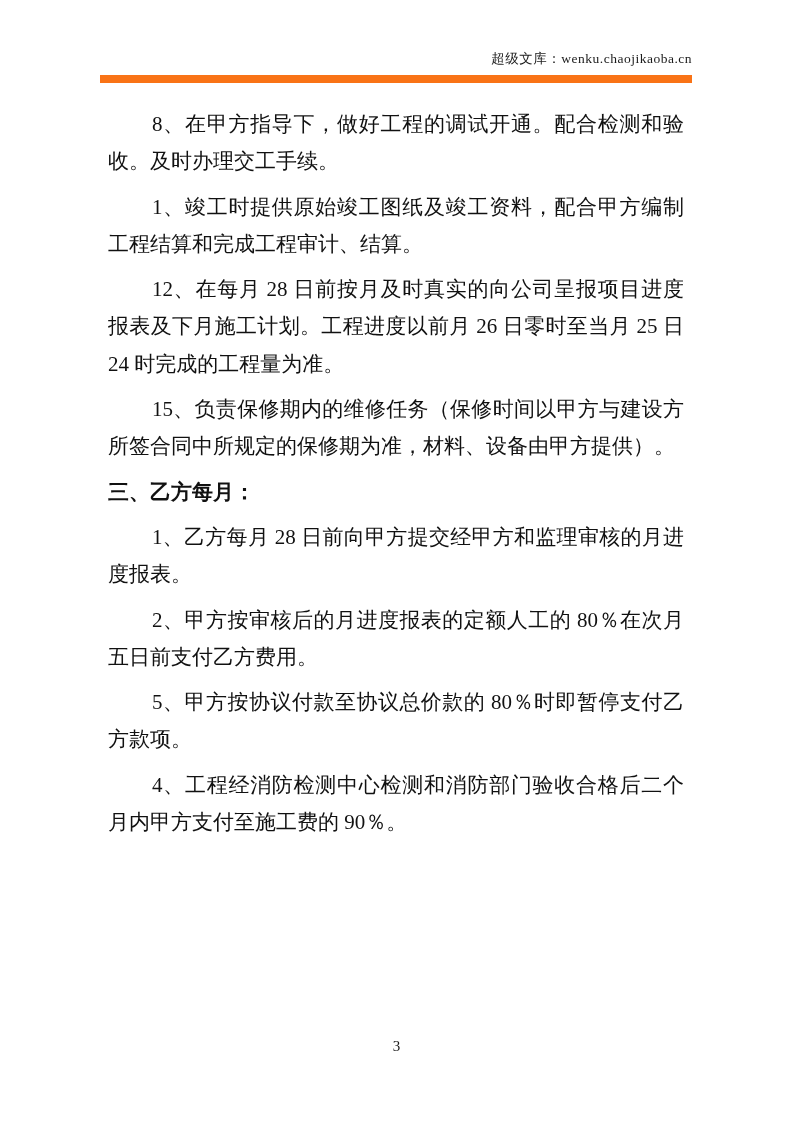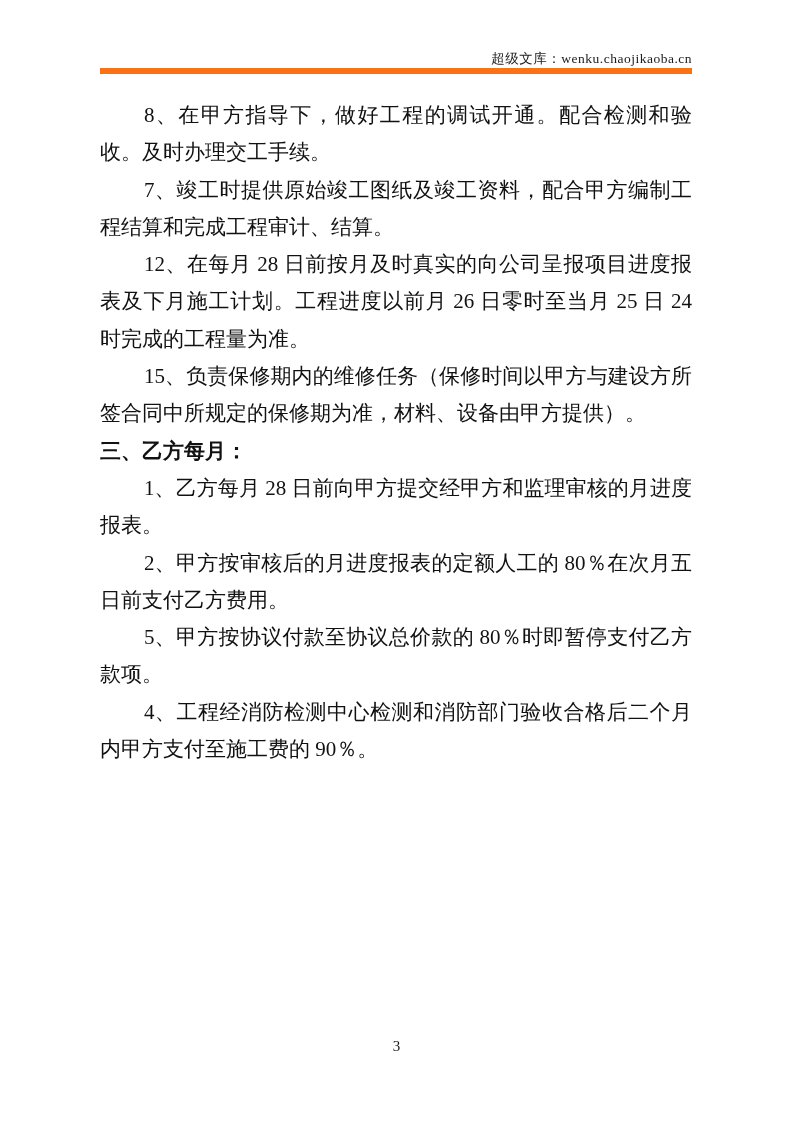--- a/index.html
+++ b/index.html
@@ -17,35 +17,36 @@
     color: #111111;
   }
   .content-column {
     position: absolute;
     left: 100px;
     top: 0;
     width: 592px;
   }
   .page-header {
     padding-top: 50px;
-    border-bottom: 6px solid #f97316;
+    padding-bottom: 7px;
+    border-bottom: 8px solid #f97316;
     text-align: right;
     font-size: 13.5px;
     line-height: 18px;
     color: #1a1a1a;
     letter-spacing: 0.5px;
   }
   .doc-body {
     margin-top: 23px;
     font-size: 21px;
     line-height: 37.3px;
     text-align: justify;
   }
   .doc-body p {
-    margin: 0;
+    margin: 8px;
     padding: 0;
     text-indent: 44px;
     font-family: Liberation Serif, serif;
   }
   .doc-body p.heading {
     text-indent: 0;
     font-weight: bold;
   }
   .page-footer {
     position: absolute;
@@ -63,21 +64,21 @@
 <div class="page">
 
   <div class="content-column">
 
     <div class="page-header">
       <span>超级文库：wenku.chaojikaoba.cn</span>
     </div>
 
     <div class="doc-body">
       <p>8、在甲方指导下，做好工程的调试开通。配合检测和验收。及时办理交工手续。</p>
-      <p>7、竣工时提供原始竣工图纸及竣工资料，配合甲方编制工程结算和完成工程审计、结算。</p>
+      <p>1、竣工时提供原始竣工图纸及竣工资料，配合甲方编制工程结算和完成工程审计、结算。</p>
       <p>12、在每月 28 日前按月及时真实的向公司呈报项目进度报表及下月施工计划。工程进度以前月 26 日零时至当月 25 日 24 时完成的工程量为准。</p>
       <p>15、负责保修期内的维修任务（保修时间以甲方与建设方所签合同中所规定的保修期为准，材料、设备由甲方提供）。</p>
       <p class="heading">三、乙方每月：</p>
       <p>1、乙方每月 28 日前向甲方提交经甲方和监理审核的月进度报表。</p>
       <p>2、甲方按审核后的月进度报表的定额人工的 80％在次月五日前支付乙方费用。</p>
       <p>5、甲方按协议付款至协议总价款的 80％时即暂停支付乙方款项。</p>
       <p>4、工程经消防检测中心检测和消防部门验收合格后二个月内甲方支付至施工费的 90％。</p>
     </div>
 
   </div>

